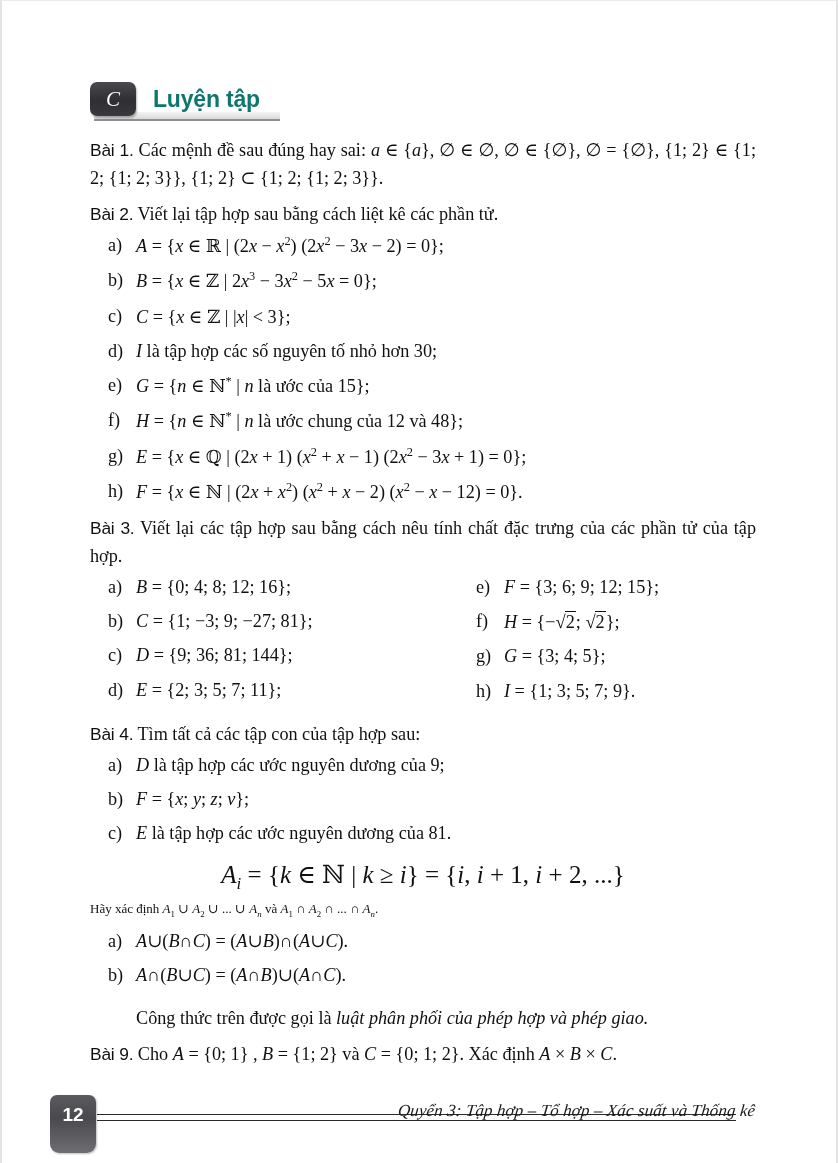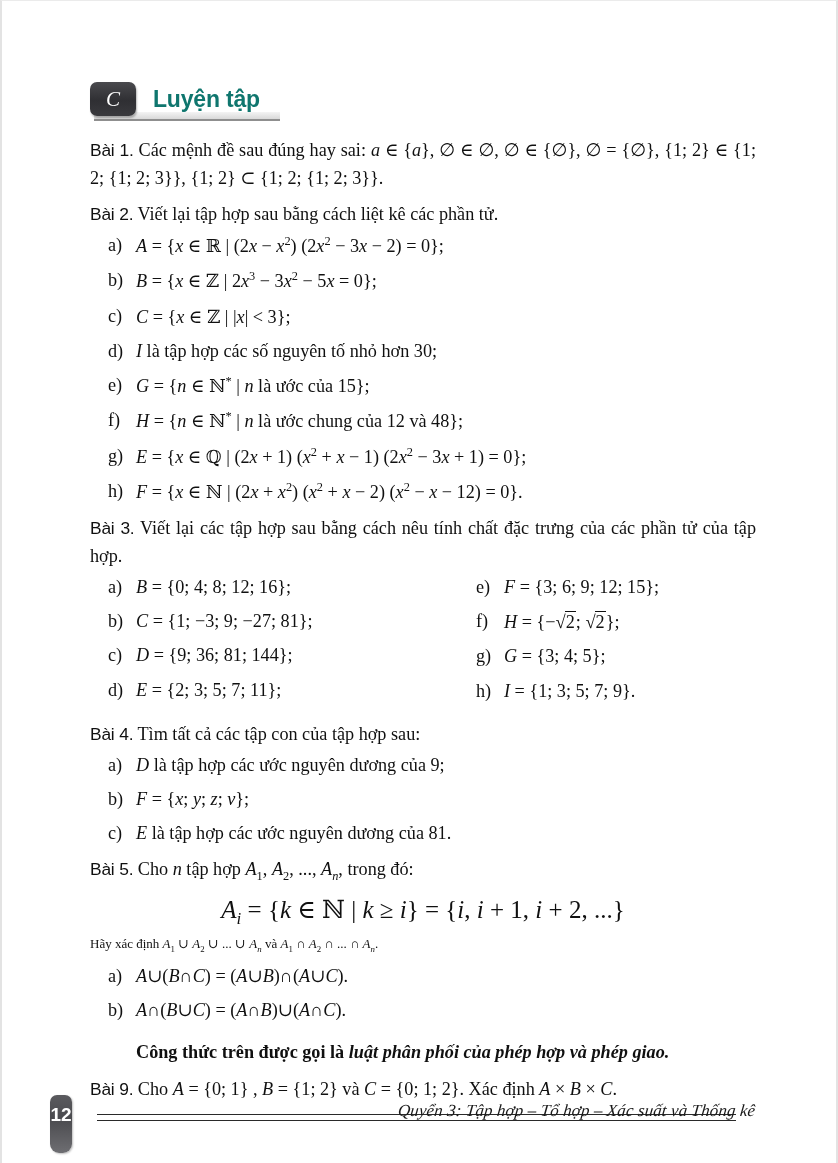--- a/index.html
+++ b/index.html
@@ -121,21 +121,20 @@
 
   .center-formula {
     text-align: center;
     font-size: 25px;
     margin: 7px 0 5px 0;
   }
   .note-line {
     padding-left: 46px;
     font-size: 18.2px;
     margin-top: 15px;
-    font-weight: bold;
   }
   .tail-line {
     font-size: 13px;
     margin-top: 2px;
   }
 
   i.mv { font-style: italic; }
   .it { font-style: italic; }
   .bb { font-family: "DejaVu Serif", serif; }
   sup { font-size: 0.68em; vertical-align: super; line-height: 0; }
@@ -153,21 +152,21 @@
     position: absolute;
     left: 0;
     top: 1094px;
     width: 838px;
     height: 69px;
   }
   .page-badge {
     position: absolute;
     left: 48px;
     top: 0px;
-    width: 22px;
+    width: 46px;
     height: 58px;
     border-radius: 7px 7px 9px 9px;
     background: linear-gradient(to bottom, #5b5b5f 0%, #4a4a4e 40%, #6e6e72 100%);
     color: #ffffff;
     font-family: "Liberation Sans", sans-serif;
     font-weight: bold;
     font-size: 19px;
     display: flex;
     align-items: flex-start;
     justify-content: center;
@@ -259,24 +258,20 @@
         <span class="ex-body">Tìm tất cả các tập con của tập hợp sau:</span>
       </div>
       <ul class="items">
         <li><span class="mk">a)</span><span><i class="mv">D</i> là tập hợp các ước nguyên dương của 9;</span></li>
         <li><span class="mk">b)</span><span><i class="mv">F</i> = {<i class="mv">x</i>; <i class="mv">y</i>; <i class="mv">z</i>; <i class="mv">v</i>};</span></li>
         <li><span class="mk">c)</span><span><i class="mv">E</i> là tập hợp các ước nguyên dương của 81.</span></li>
       </ul>
     </div>
 
     <div class="exercise">
-      <div class="ex-head">
-        <span class="ex-label">Bài 5.</span>
-        <span class="ex-body">Cho <i class="mv">n</i> tập hợp <i class="mv">A</i><sub>1</sub>, <i class="mv">A</i><sub>2</sub>, ..., <i class="mv">A</i><sub><i class="mv">n</i></sub>, trong đó:</span>
-      </div>
       <div class="center-formula"><i class="mv">A</i><sub><i class="mv">i</i></sub> = {<i class="mv">k</i> ∈ <span class="bb">ℕ</span> | <i class="mv">k</i> ≥ <i class="mv">i</i>} = {<i class="mv">i</i>, <i class="mv">i</i> + 1, <i class="mv">i</i> + 2, ...}</div>
       <div class="tail-line">Hãy xác định <i class="mv">A</i><sub>1</sub> ∪ <i class="mv">A</i><sub>2</sub> ∪ ... ∪ <i class="mv">A</i><sub><i class="mv">n</i></sub> và <i class="mv">A</i><sub>1</sub> ∩ <i class="mv">A</i><sub>2</sub> ∩ ... ∩ <i class="mv">A</i><sub><i class="mv">n</i></sub>.</div>
     </div>
 
     <div class="exercise">
       <ul class="items">
         <li><span class="mk">a)</span><span><i class="mv">A</i>∪(<i class="mv">B</i>∩<i class="mv">C</i>) = (<i class="mv">A</i>∪<i class="mv">B</i>)∩(<i class="mv">A</i>∪<i class="mv">C</i>).</span></li>
         <li><span class="mk">b)</span><span><i class="mv">A</i>∩(<i class="mv">B</i>∪<i class="mv">C</i>) = (<i class="mv">A</i>∩<i class="mv">B</i>)∪(<i class="mv">A</i>∩<i class="mv">C</i>).</span></li>
       </ul>
       <div class="note-line"><span>Công thức trên được gọi là </span><span class="it">luật phân phối của phép hợp và phép giao.</span></div>

